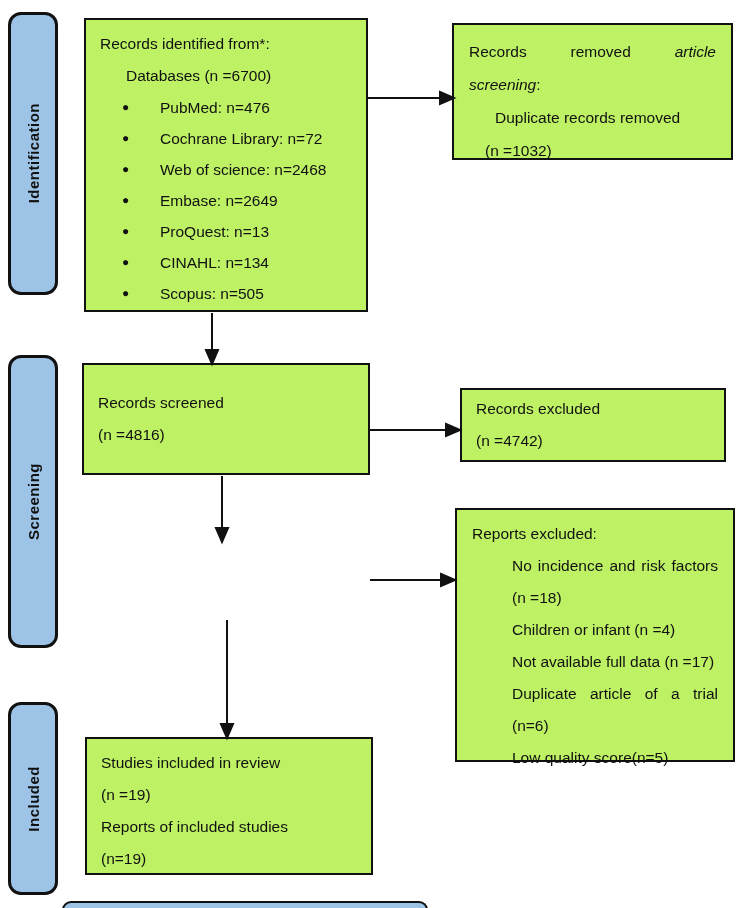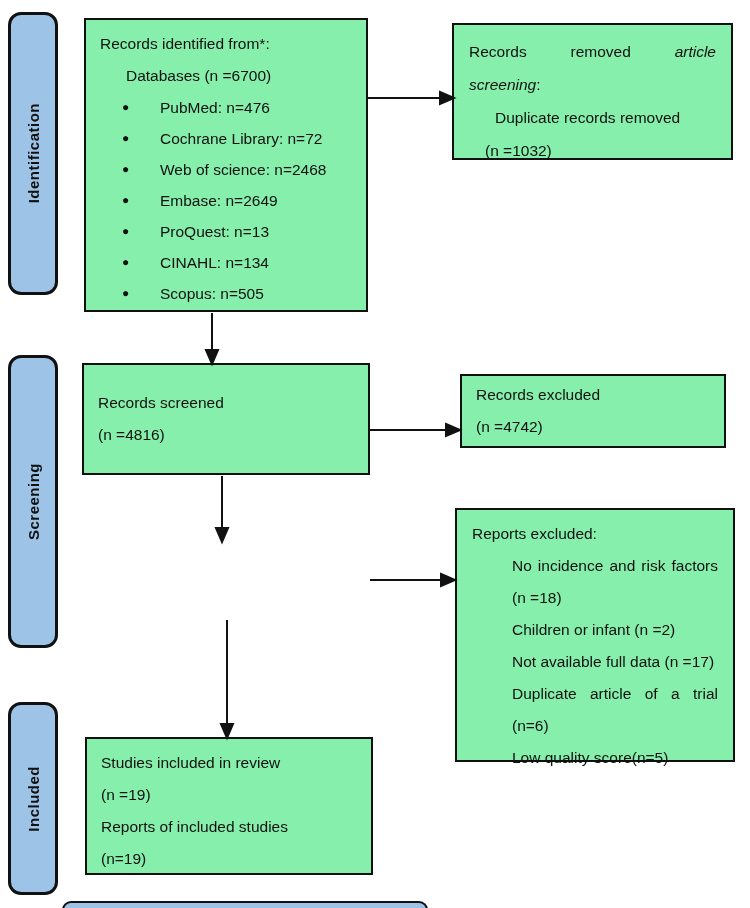--- a/index.html
+++ b/index.html
@@ -14,21 +14,21 @@
     border:3px solid #111;border-radius:13px;
     display:flex;align-items:center;justify-content:center;
     box-sizing:border-box;
   }
   .stage span{
     writing-mode:vertical-rl;transform:rotate(180deg);
     font-weight:bold;font-size:15px;letter-spacing:.5px;color:#111;
     white-space:nowrap;
   }
   .fbox{
-    position:absolute;background:#86efac;border:2.5px solid #111;
+    position:absolute;background:#bef264;border:2.5px solid #111;
     box-sizing:border-box;
   }
   .pad{padding:8px 14px 6px 14px;}
   .center-v{display:flex;flex-direction:column;justify-content:center;padding:0 14px;}
   .ln{line-height:32px;}
   .ln34{line-height:33px;}
   .indent1{padding-left:26px;}
   .indent2{padding-left:40px;}
   .indent3{padding-left:16px;}
   .it{font-style:italic;}
@@ -99,31 +99,31 @@
     <div class="ln34"><span class="it">screening</span><span>:</span></div>
     <div class="ln34 indent1">Duplicate records removed</div>
     <div class="ln34 indent3">(n =1032)</div>
   </div>
 
   <div class="fbox center-v" style="left:82px;top:363px;width:288px;height:112px;">
     <div class="ln">Records screened</div>
     <div class="ln">(n =4816)</div>
   </div>
 
-  <div class="fbox center-v" style="left:460px;top:374px;width:266px;height:74px;">
+  <div class="fbox center-v" style="left:460px;top:388px;width:266px;height:74px;">
     <div class="ln">Records excluded</div>
     <div class="ln">(n =4742)</div>
   </div>
 
 
   <div class="fbox" style="left:455px;top:508px;width:280px;height:254px;padding:8px 15px;">
     <div class="ln">Reports excluded:</div>
     <div class="ln indent2 jline">No incidence and risk factors</div>
     <div class="ln indent2">(n =18)</div>
-    <div class="ln indent2">Children or infant (n =2)</div>
+    <div class="ln indent2">Children or infant (n =4)</div>
     <div class="ln indent2">Not available full data (n =17)</div>
     <div class="ln indent2 jline">Duplicate article of a trial</div>
     <div class="ln indent2">(n=6)</div>
     <div class="ln indent2">Low quality score(n=5)</div>
   </div>
 
   <div class="fbox" style="left:85px;top:737px;width:288px;height:138px;padding:8px 14px;">
     <div class="ln">Studies included in review</div>
     <div class="ln">(n =19)</div>
     <div class="ln">Reports of included studies</div>

